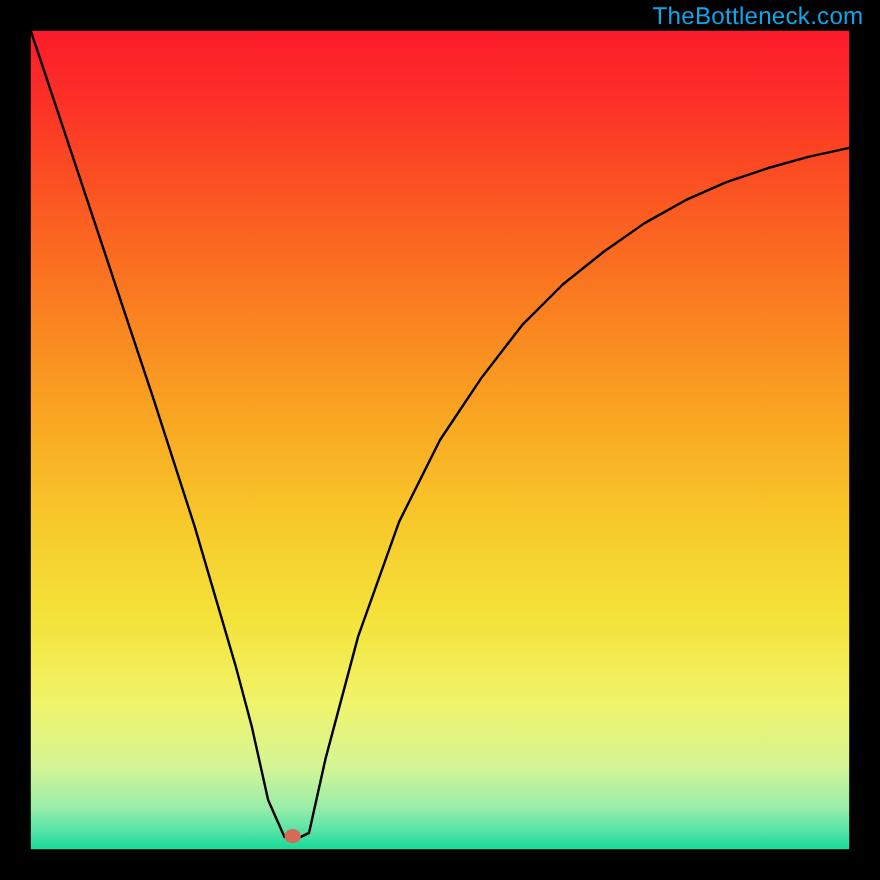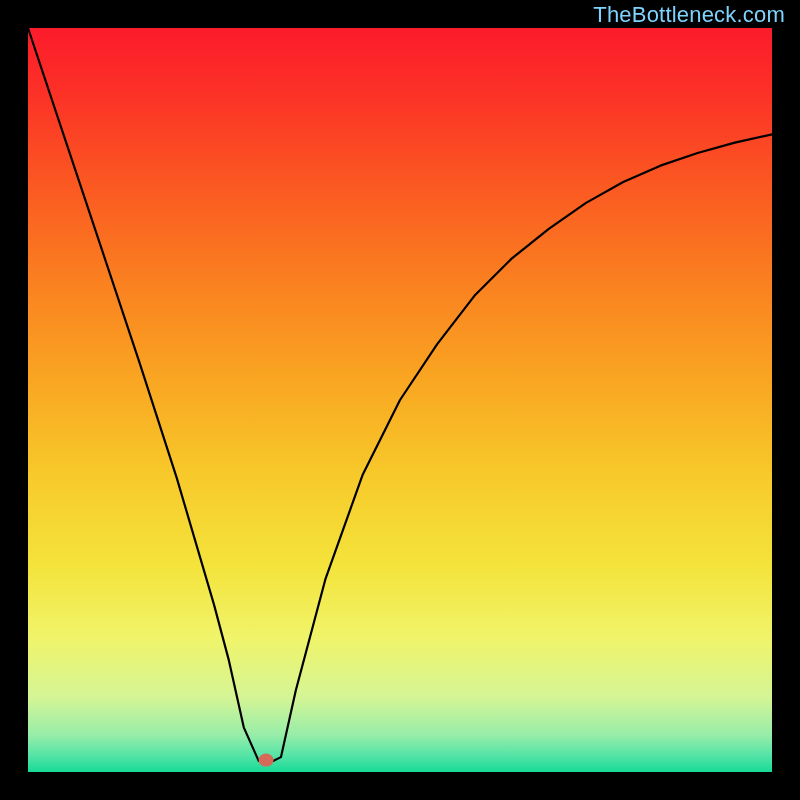--- a/index.html
+++ b/index.html
@@ -16,21 +16,21 @@
     height: 800px;
     background: #000;
   }
   .watermark {
     position: absolute;
     top: 2px;
     right: 15px;
     font-family: Arial, Helvetica, sans-serif;
     font-size: 22px;
     font-weight: 500;
-    color: #7dd3fc;
+    color: #0ea5e9;
     letter-spacing: 0.2px;
   }
   svg {
     position: absolute;
     top: 0;
     left: 0;
   }
 </style>
 </head>
 <body>

